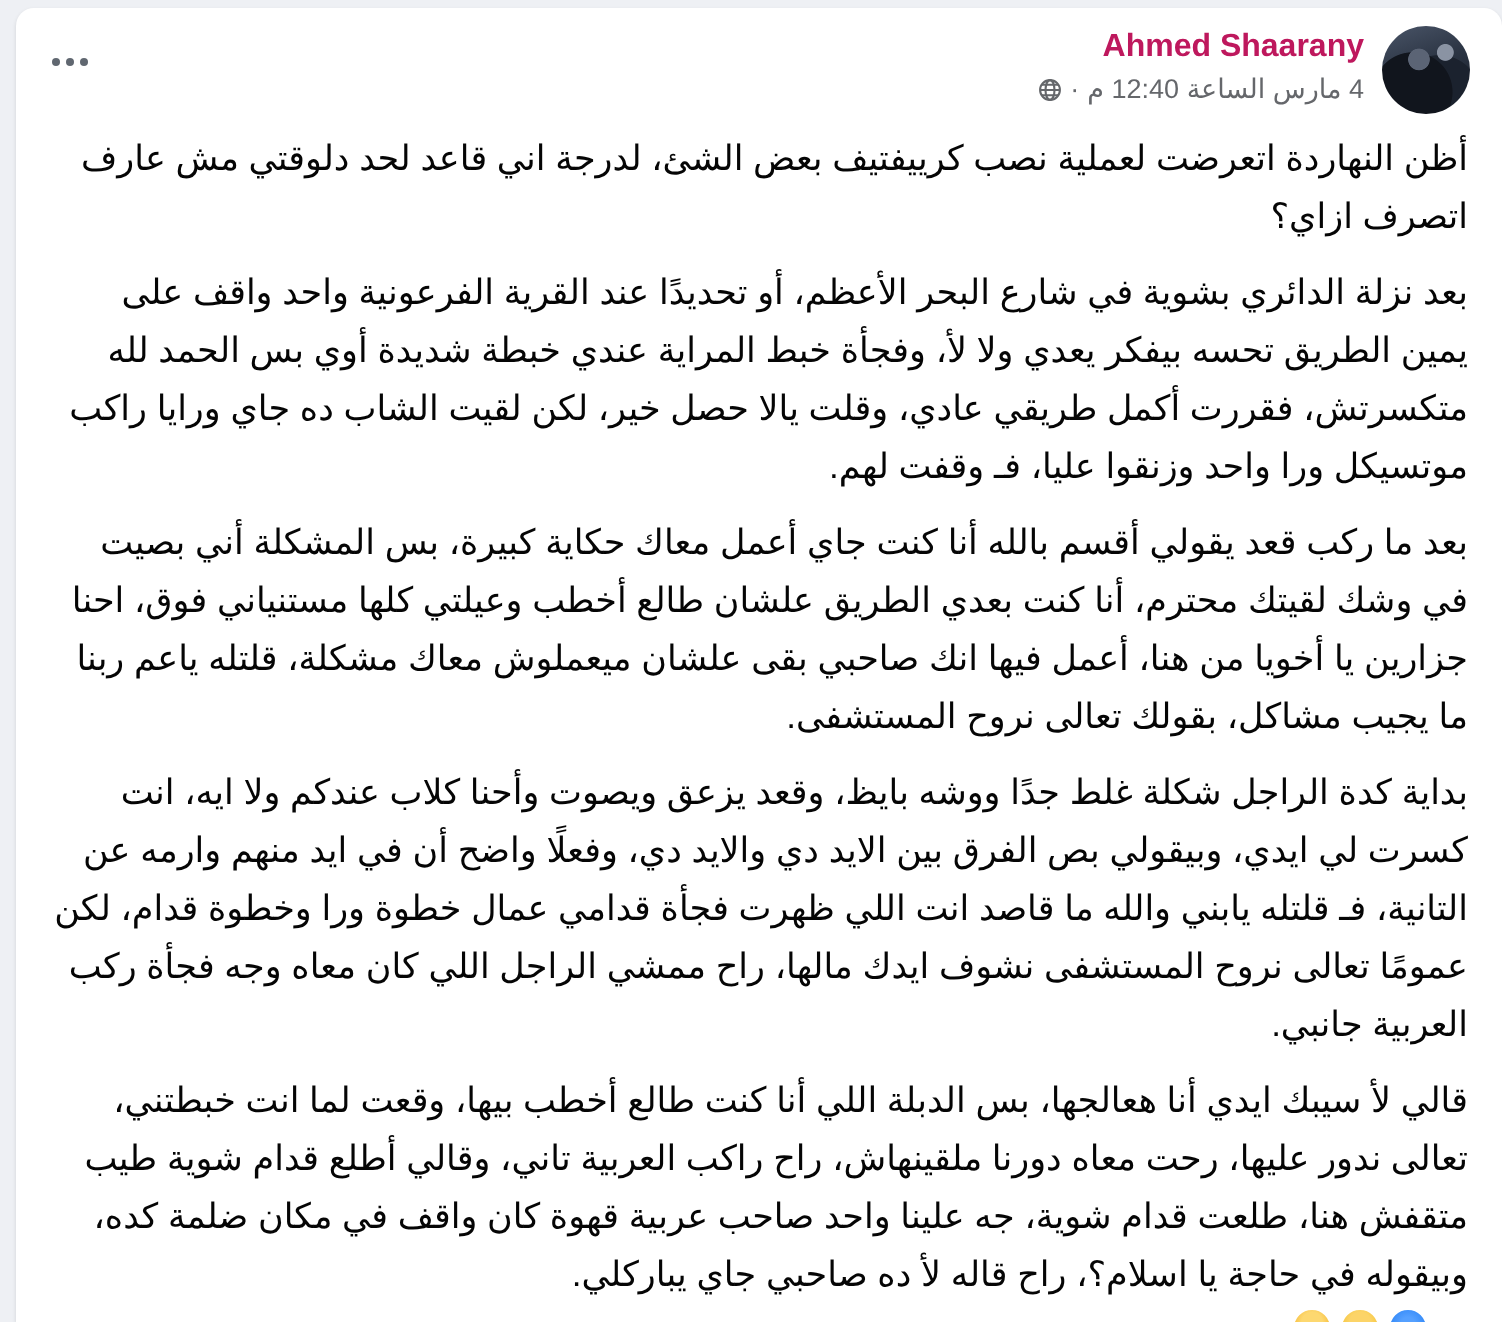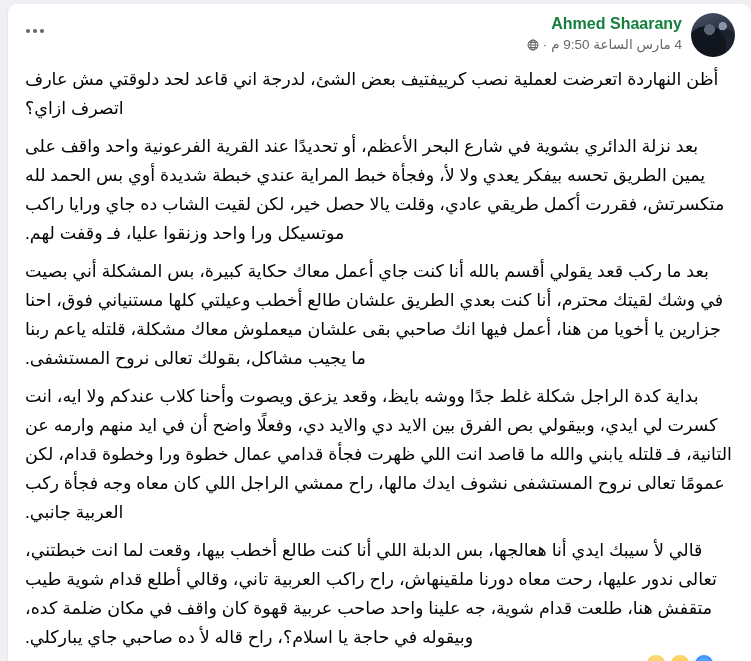--- a/index.html
+++ b/index.html
@@ -23,36 +23,36 @@
     width:44px;height:44px;border-radius:50%;flex:0 0 44px;cursor:pointer;
     background:
       radial-gradient(circle at 72% 30%,#8a93a3 0 9%,transparent 10%),
       radial-gradient(circle at 42% 38%,#5b6475 0 14%,transparent 15%),
       radial-gradient(circle at 35% 75%,#11151d 0 45%,transparent 46%),
       radial-gradient(circle at 65% 80%,#1b222e 0 45%,transparent 46%),
       linear-gradient(160deg,#4a5568 0%,#2b3443 45%,#141a24 100%);
   }
   .header-info{margin-inline-start:9px;padding-top:1px;}
   .author-name{
-    font-size:16px;font-weight:bold;color:#15803d;line-height:20px;cursor:pointer;
+    font-size:16px;font-weight:bold;color:#be185d;line-height:20px;cursor:pointer;
   }
   .meta-row{
     display:flex;align-items:center;gap:4px;
     font-size:13.5px;color:#65676b;line-height:18px;margin-top:2px;cursor:pointer;
   }
   .globe{width:12px;height:12px;display:inline-block;}
   .more-btn{
     margin-inline-start:auto;margin-top:12px;
     border:none;background:none;cursor:pointer;padding:4px 6px;border-radius:50%;
     display:flex;gap:3px;align-items:center;
   }
   .more-btn i{width:4px;height:4px;border-radius:50%;background:#606770;display:block;}
   
   .post-body{
-    direction:rtl;text-align:left;
+    direction:rtl;text-align:right;
     padding:8px 17px 0 17px;
     font-size:17.5px;line-height:29px;color:#050505;
   }
   .post-body p{margin:0 0 9px 0;}
   
   .reactions-strip{
     position:absolute;bottom:-13px;right:37px;
     display:flex;gap:4px;cursor:pointer;
   }
   .reaction{width:18px;height:18px;border-radius:50%;border:1.5px solid #fff;}
@@ -63,21 +63,21 @@
 </head>
 <body>
 
 <div class="card">
 
   <div class="post-header">
     <div class="avatar" title=""></div>
     <div class="header-info">
       <div class="author-name">Ahmed Shaarany</div>
       <div class="meta-row">
-        <span>4 مارس الساعة 9:50 م</span>
+        <span>4 مارس الساعة 12:40 م</span>
         <span>·</span>
         <svg class="globe" viewBox="0 0 16 16" fill="none" stroke="#65676b" stroke-width="1.4">
           <circle cx="8" cy="8" r="6.6"></circle>
           <ellipse cx="8" cy="8" rx="3" ry="6.6"></ellipse>
           <path d="M1.6 8 H14.4 M2.6 4.5 H13.4 M2.6 11.5 H13.4"></path>
         </svg>
       </div>
     </div>
     <button class="more-btn" aria-label="more">
       <i></i>

